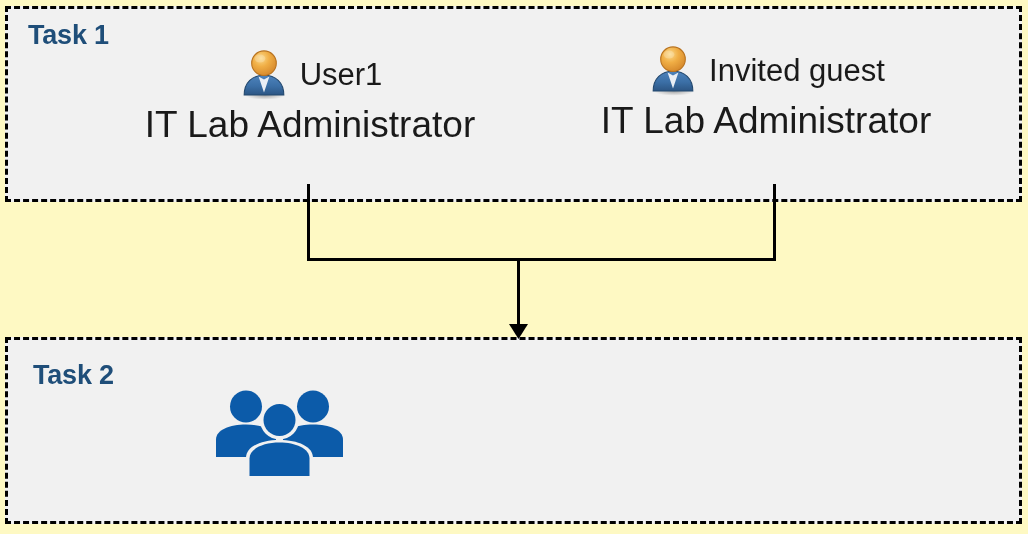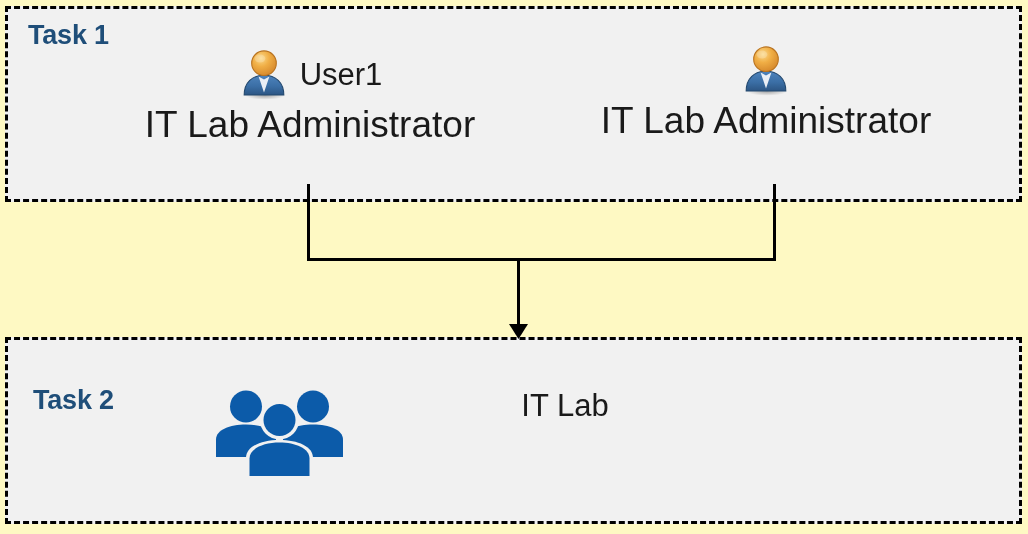--- a/index.html
+++ b/index.html
@@ -32,21 +32,21 @@
 
   .task-label {
     position: absolute;
     font-size: 27px;
     font-weight: bold;
     color: #1F4E79;
     letter-spacing: -0.2px;
     white-space: nowrap;
   }
   #task1-label { left: 28px; top: 20px; }
-  #task2-label { left: 33px; top: 385px; text-align: center; }
+  #task2-label { left: 33px; top: 360px; text-align: center; }
 
   
   .person {
     position: absolute;
     text-align: center;
     white-space: nowrap;
   }
   #person-user1  { left: 120px; top: 48px; width: 380px; }
   #person-guest  { left: 566px; top: 44px; width: 400px; }
 
@@ -169,20 +169,21 @@
               <stop offset="100%" stop-color="#000000" stop-opacity="0"></stop>
             </radialGradient>
           </defs>
           <ellipse cx="27" cy="47.5" rx="20" ry="4.2" fill="url(#shadowGradB)"></ellipse>
           <path d="M6.2 47 C6.2 34.5 14.4 27.2 26 27.2 C37.6 27.2 45.8 34.5 45.8 47 Z" fill="url(#bodyGradB)" stroke="#23486E" stroke-width="1.1"></path>
           <path d="M20.6 28.4 L26 44.6 L31.4 28.4 L26 31.4 Z" fill="#F3F6FA" opacity="0.95"></path>
           <circle cx="26" cy="15.2" r="12.3" fill="url(#headGradB)" stroke="#B9731F" stroke-width="1.1"></circle>
           <ellipse cx="22" cy="10.5" rx="5.4" ry="4" fill="#FFFFFF" opacity="0.22"></ellipse>
         </svg>
       </span>
+      <span class="person-name">Invited guest</span>
     </div>
     <div class="person-role">IT Lab Administrator</div>
   </div>
 
   <div class="task-box" id="task2-box"></div>
 
   <div class="task-label" id="task2-label">Task 2</div>
 
   <div id="group-icon">
     <svg viewBox="0 0 133 90" xmlns="http://www.w3.org/2000/svg">
@@ -196,21 +197,20 @@
 
         <circle cx="66.5" cy="34" r="19.5" fill="#F1F1F1"></circle>
         <circle cx="66.5" cy="34" r="16"></circle>
         <path d="M33 90 L33 72 C33 60.5 48 54 66.5 54 C85 54 100 60.5 100 72 L100 90 Z" fill="#F1F1F1"></path>
         <path d="M36.5 90 L36.5 72.5 C36.5 62.5 50.5 56.5 66.5 56.5 C82.5 56.5 96.5 62.5 96.5 72.5 L96.5 90 Z"></path>
       </g>
     </svg>
   </div>
 
   <div id="group-label">
-    <div>IT Lab</div>
   </div>
 
   <svg id="connector" viewBox="0 0 1028 534" xmlns="http://www.w3.org/2000/svg">
     <g stroke="#000000" stroke-width="3" fill="none" stroke-linecap="butt">
 
       <path d="M308.5 184 L308.5 259.5"></path>
 
       <path d="M774.5 184 L774.5 259.5"></path>
 
       <path d="M307 259.5 L776 259.5"></path>

